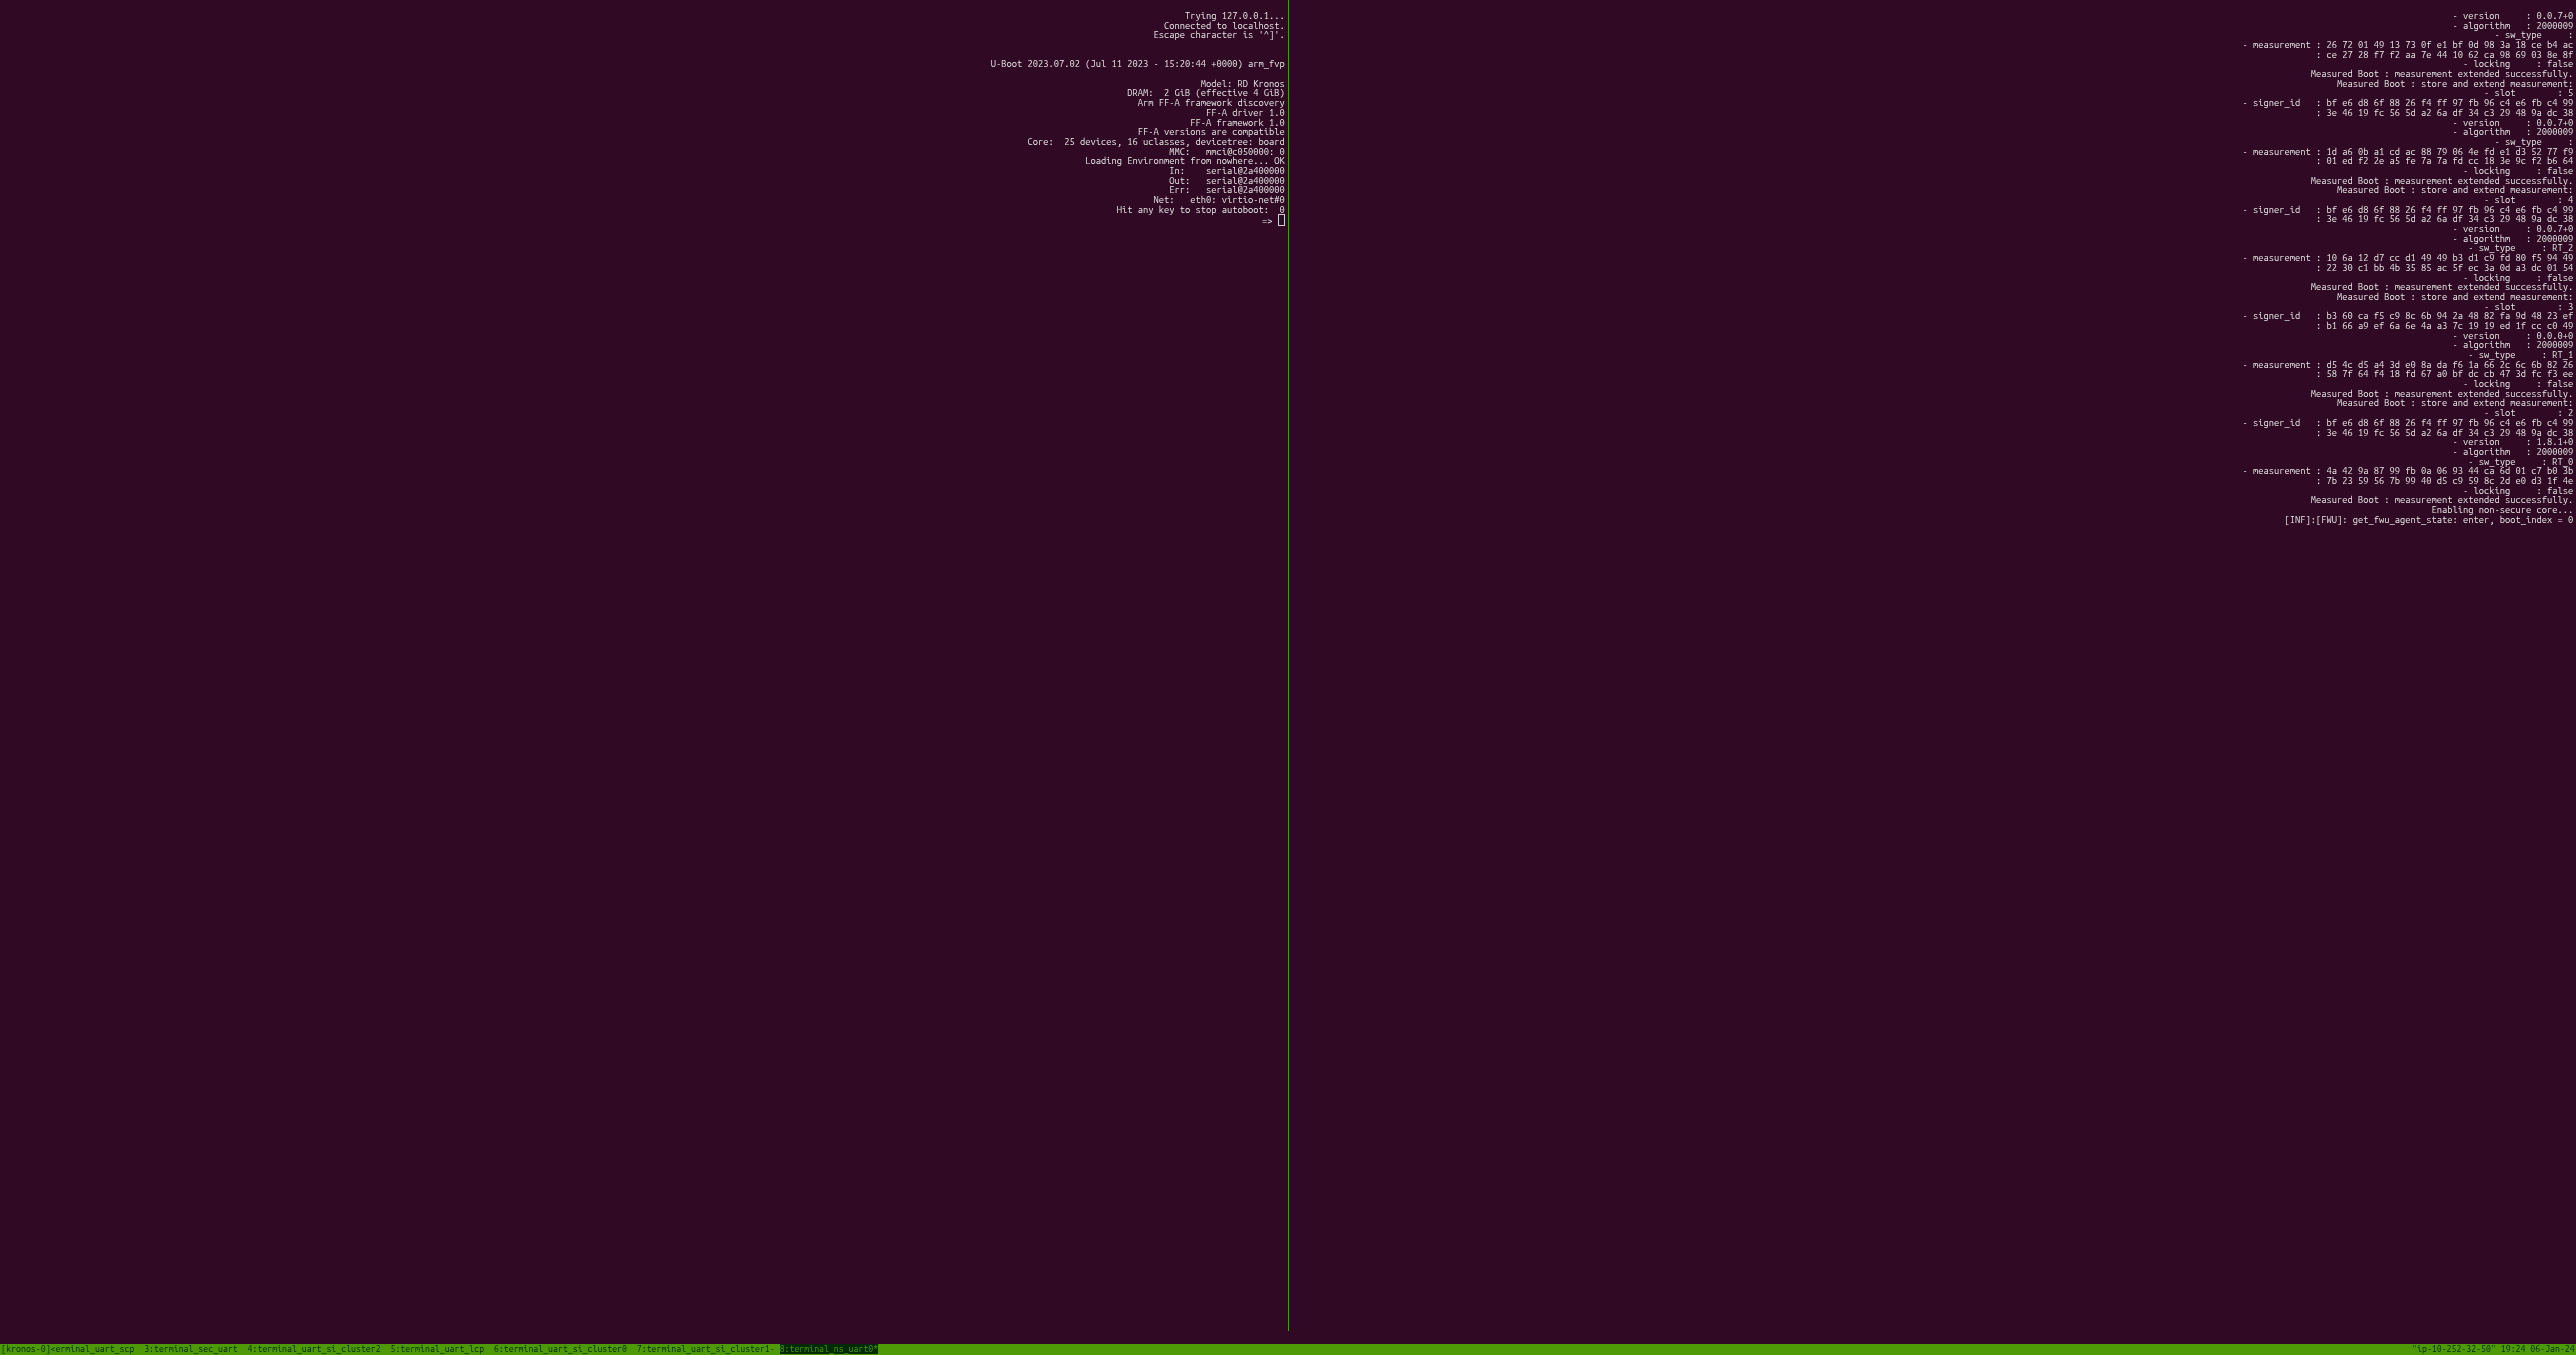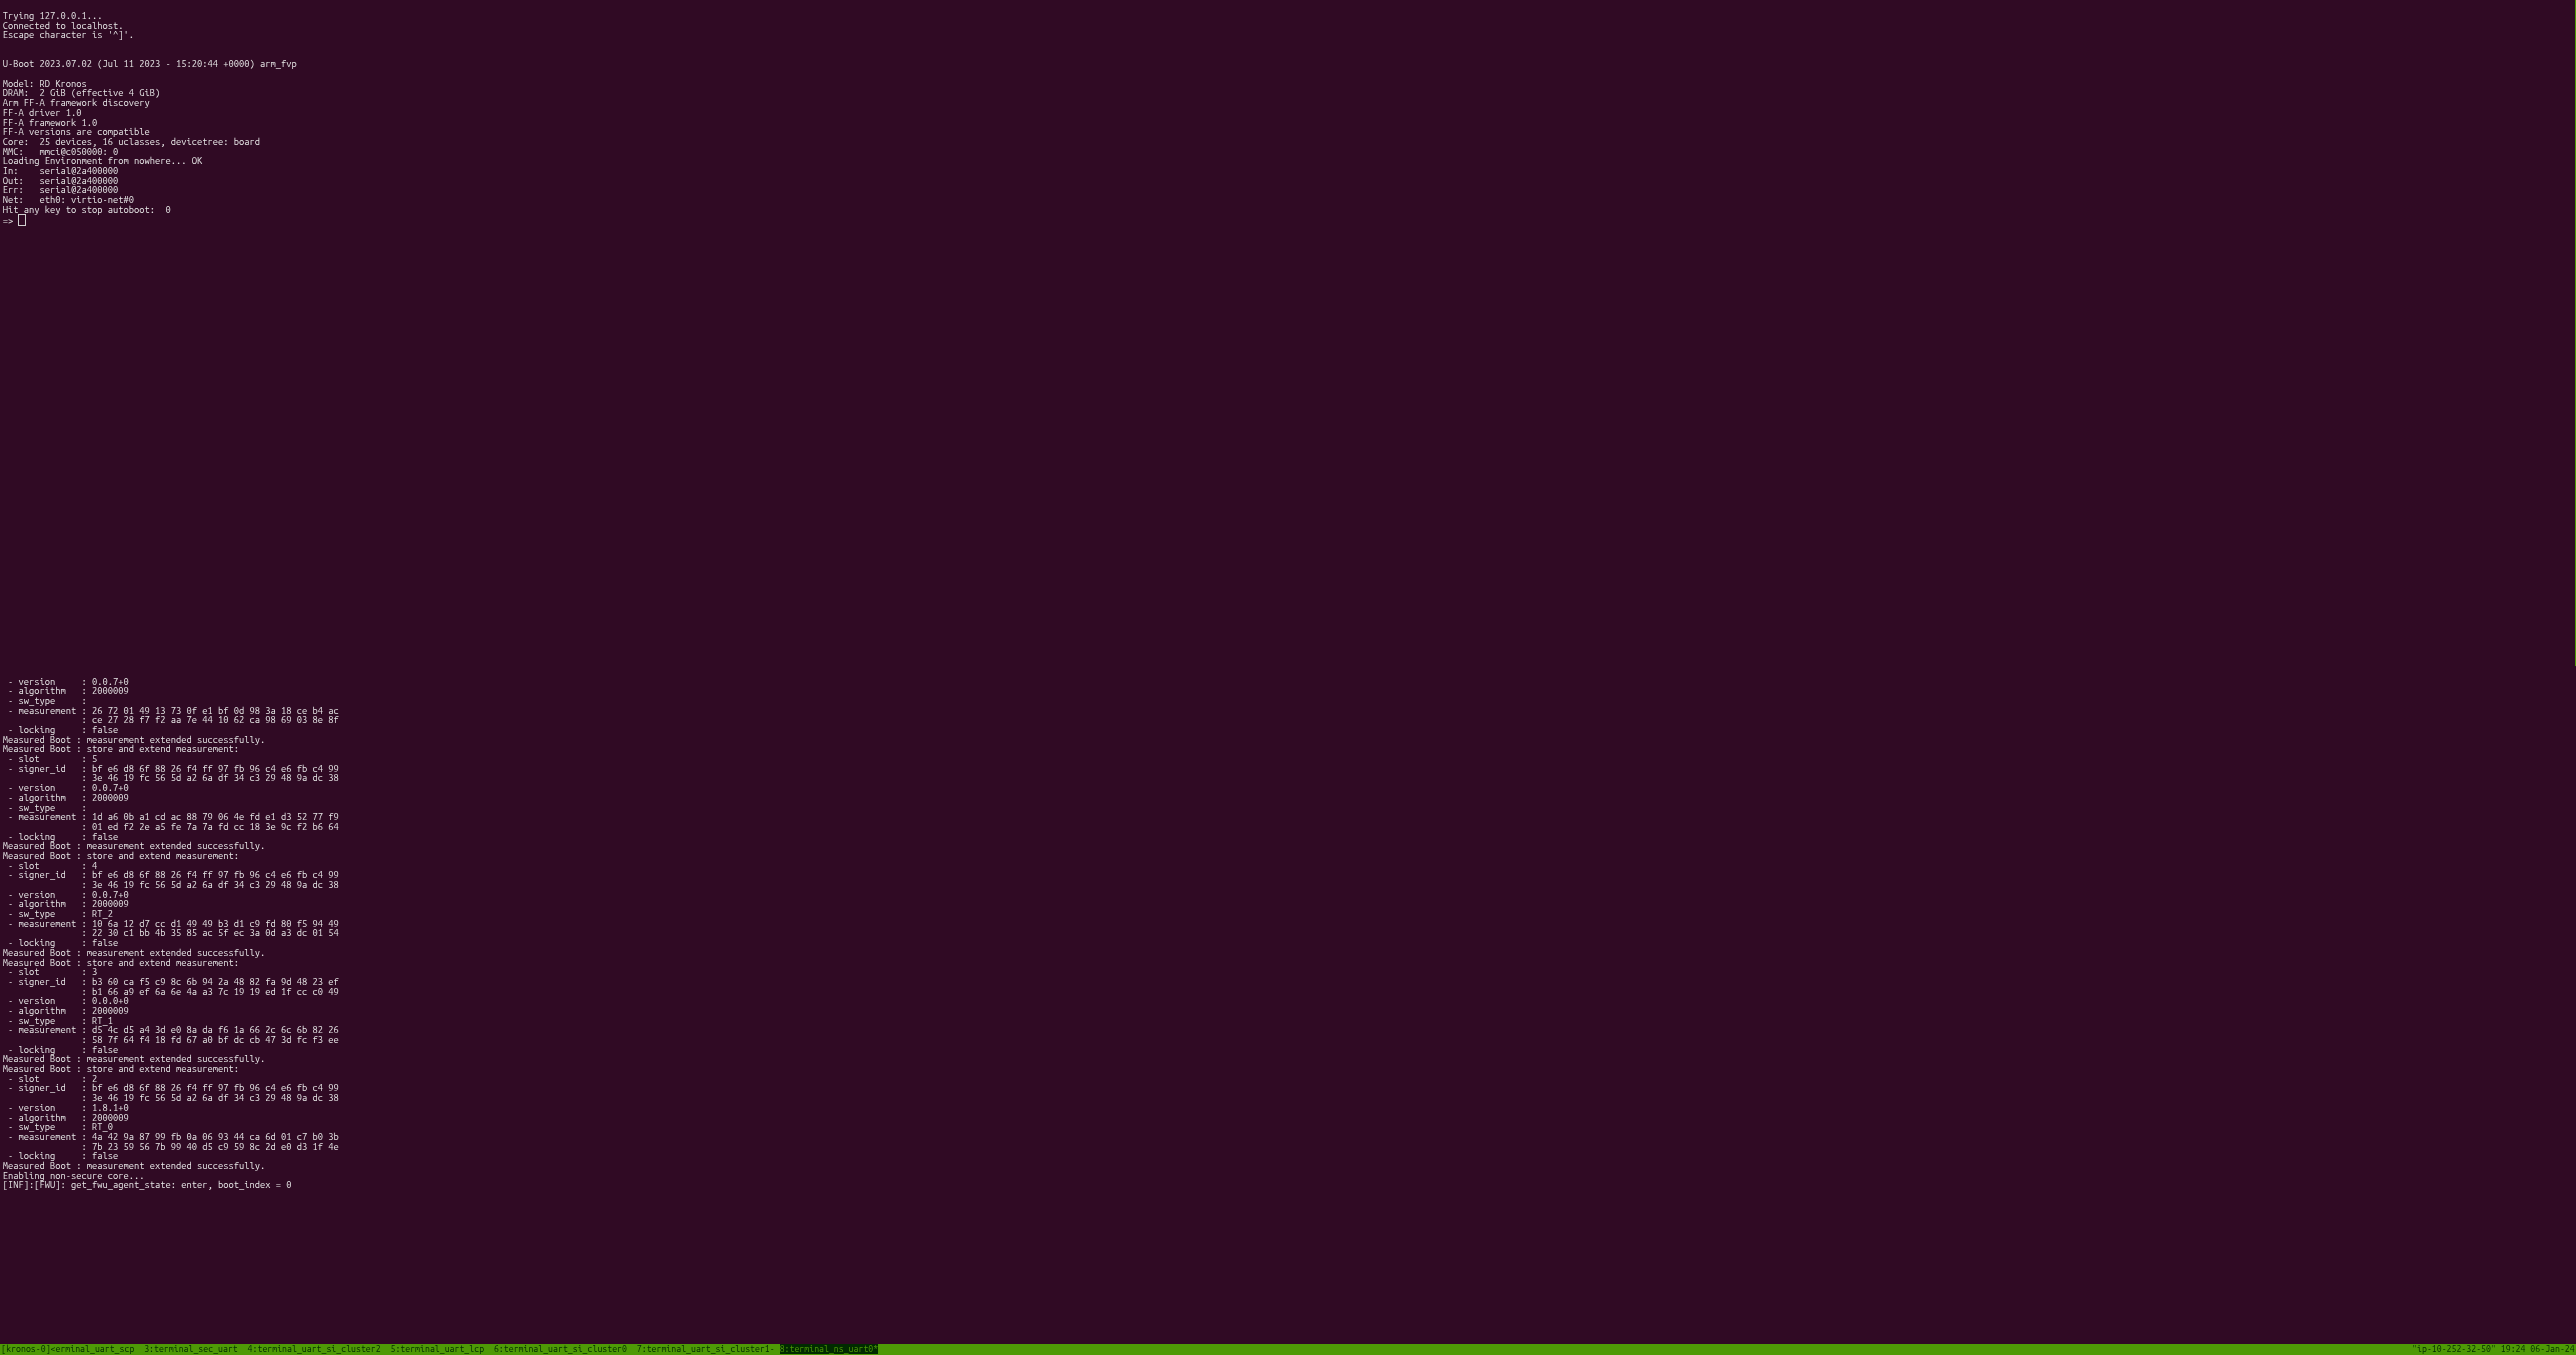--- a/index.html
+++ b/index.html
@@ -16,22 +16,22 @@
   }
   .screen {
     display: flex;
     flex-direction: column;
     width: 100%;
     height: 100%;
   }
   .panes {
     flex: 1 1 auto;
     display: flex;
-    flex-direction: column;
     overflow: hidden;
+    text-align: right;
   }
   .pane {
     flex: 1 1 50%;
     padding: 1.3px 2.7px;
     white-space: pre;
     overflow: hidden;
     color: #e6e6e6;
   }
   .pane-left {
     border-right: 1.3px solid #4e9a06;

